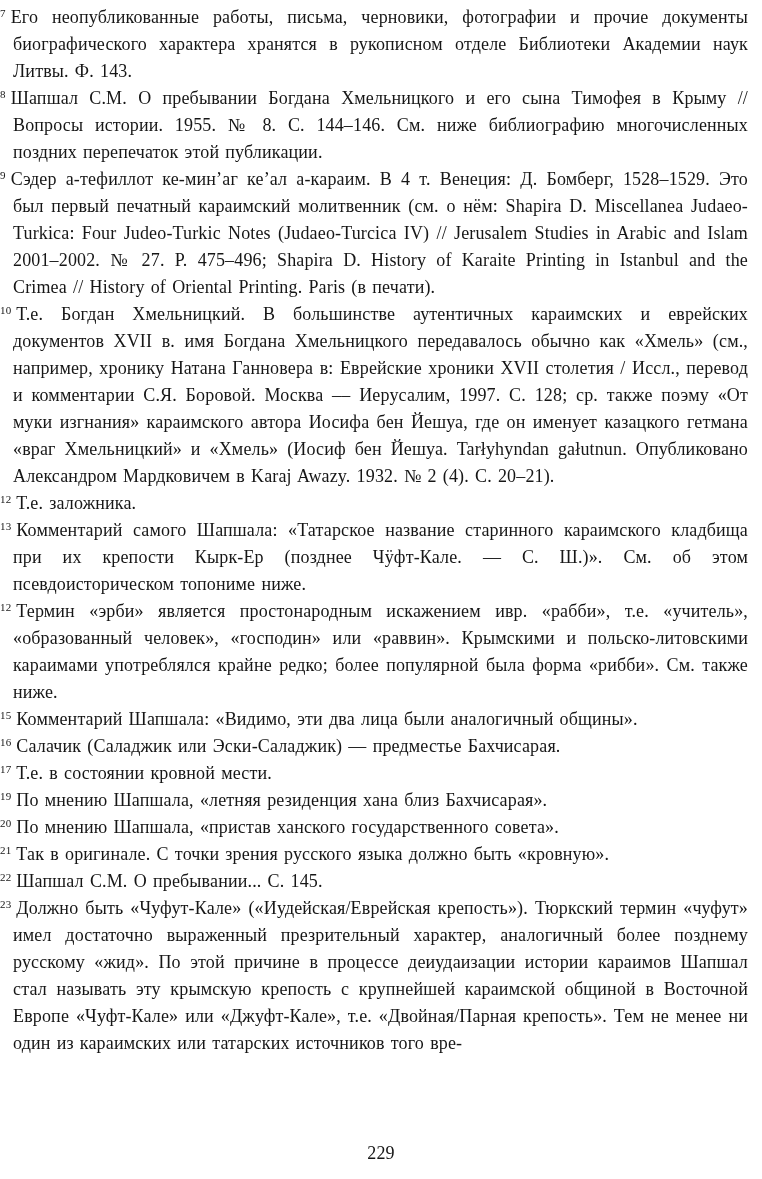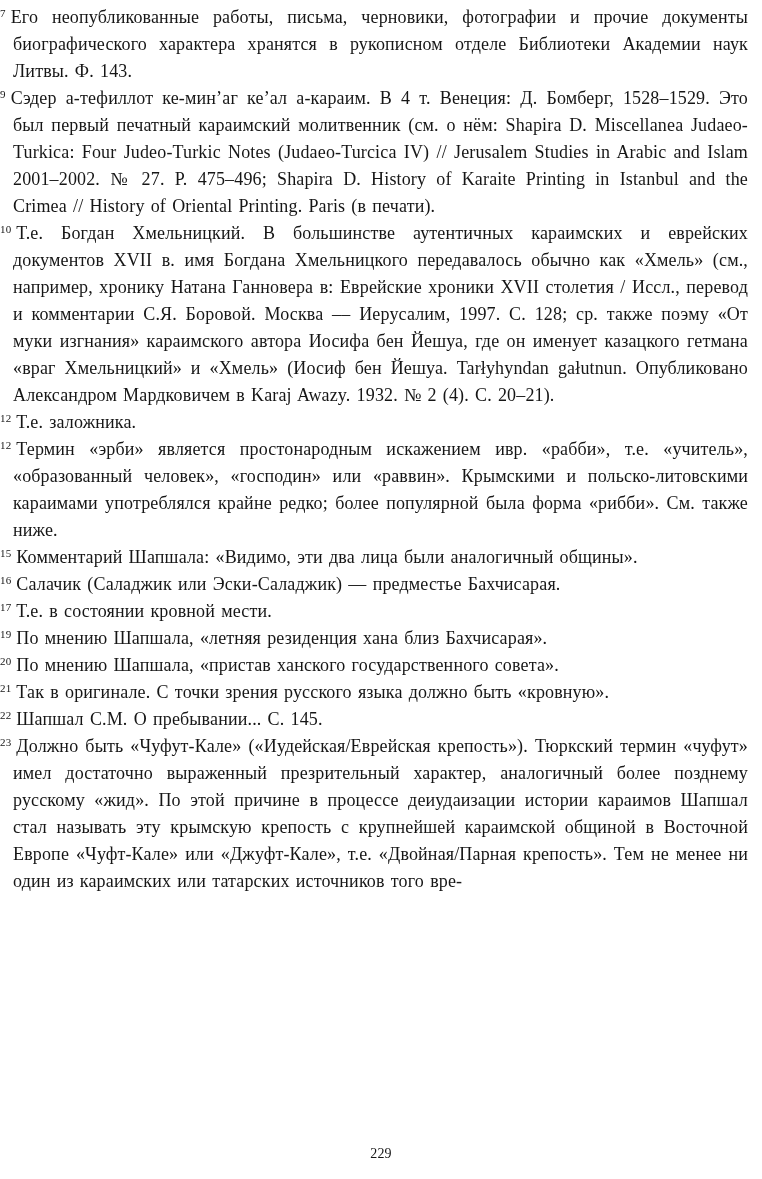--- a/index.html
+++ b/index.html
@@ -35,40 +35,42 @@
     vertical-align: 6px;
     margin-right: 5px;
   }
   .page-number {
     position: absolute;
     left: 0;
     right: 0;
     top: 1140px;
     text-align: center;
     text-indent: 0;
-    font-size: 14px;
+    font-size: 18px;
     color: #161616;
   }
 </style>
 </head>
 <body>
 
 <div class="page">
   <div class="footnotes">
 
     <div class="fn"><sup class="fn-num">7</sup><span class="fn-text">Его неопубликованные работы, письма, черновики, фотографии и прочие документы биографического характера хранятся в рукописном отделе Библиотеки Академии наук Литвы. Ф. 143.</span></div>
 
+    <div class="fn"><sup class="fn-num">8</sup><span class="fn-text">Шапшал С.М. О пребывании Богдана Хмельницкого и его сына Тимофея в Крыму // Вопросы истории. 1955. № 8. С. 144–146. См. ниже библиографию многочисленных поздних перепечаток этой публикации.</span></div>
 
     <div class="fn"><sup class="fn-num">9</sup><span class="fn-text">Сэдер а-тефиллот ке-мин’аг ке’ал а-караим. В 4 т. Венеция: Д. Бомберг, 1528–1529. Это был первый печатный караимский молитвенник (см. о нём: Shapira D. Miscellanea Judaeo-Turkica: Four Judeo-Turkic Notes (Judaeo-Turcica IV) // Jerusalem Studies in Arabic and Islam 2001–2002. № 27. P. 475–496; Shapira D. History of Karaite Printing in Istanbul and the Crimea // History of Oriental Printing. Paris (в печати).</span></div>
 
     <div class="fn"><sup class="fn-num">10</sup><span class="fn-text">Т.е. Богдан Хмельницкий. В большинстве аутентичных караимских и еврейских документов XVII в. имя Богдана Хмельницкого передавалось обычно как «Хмель» (см., например, хронику Натана Ганновера в: Еврейские хроники XVII столетия / Иссл., перевод и комментарии С.Я. Боровой. Москва –– Иерусалим, 1997. С. 128; ср. также поэму «От муки изгнания» караимского автора Иосифа бен Йешуа, где он именует казацкого гетмана «враг Хмельницкий» и «Хмель» (Иосиф бен Йешуа. Tarłyhyndan gałutnun. Опубликовано Александром Мардковичем в Karaj Awazy. 1932. № 2 (4). С. 20–21).</span></div>
 
 
     <div class="fn"><sup class="fn-num">12</sup><span class="fn-text">Т.е. заложника.</span></div>
 
+    <div class="fn"><sup class="fn-num">13</sup><span class="fn-text">Комментарий самого Шапшала: «Татарское название старинного караимского кладбища при их крепости Кырк-Ер (позднее Чӱфт-Кале. — С. Ш.)». См. об этом псевдоисторическом топониме ниже.</span></div>
 
     <div class="fn"><sup class="fn-num">12</sup><span class="fn-text">Термин «эрби» является простонародным искажением ивр. «рабби», т.е. «учитель», «образованный человек», «господин» или «раввин». Крымскими и польско-литовскими караимами употреблялся крайне редко; более популярной была форма «рибби». См. также ниже.</span></div>
 
     <div class="fn"><sup class="fn-num">15</sup><span class="fn-text">Комментарий Шапшала: «Видимо, эти два лица были аналогичный общины».</span></div>
 
     <div class="fn"><sup class="fn-num">16</sup><span class="fn-text">Салачик (Саладжик или Эски-Саладжик) — предместье Бахчисарая.</span></div>
 
     <div class="fn"><sup class="fn-num">17</sup><span class="fn-text">Т.е. в состоянии кровной мести.</span></div>
 
 

